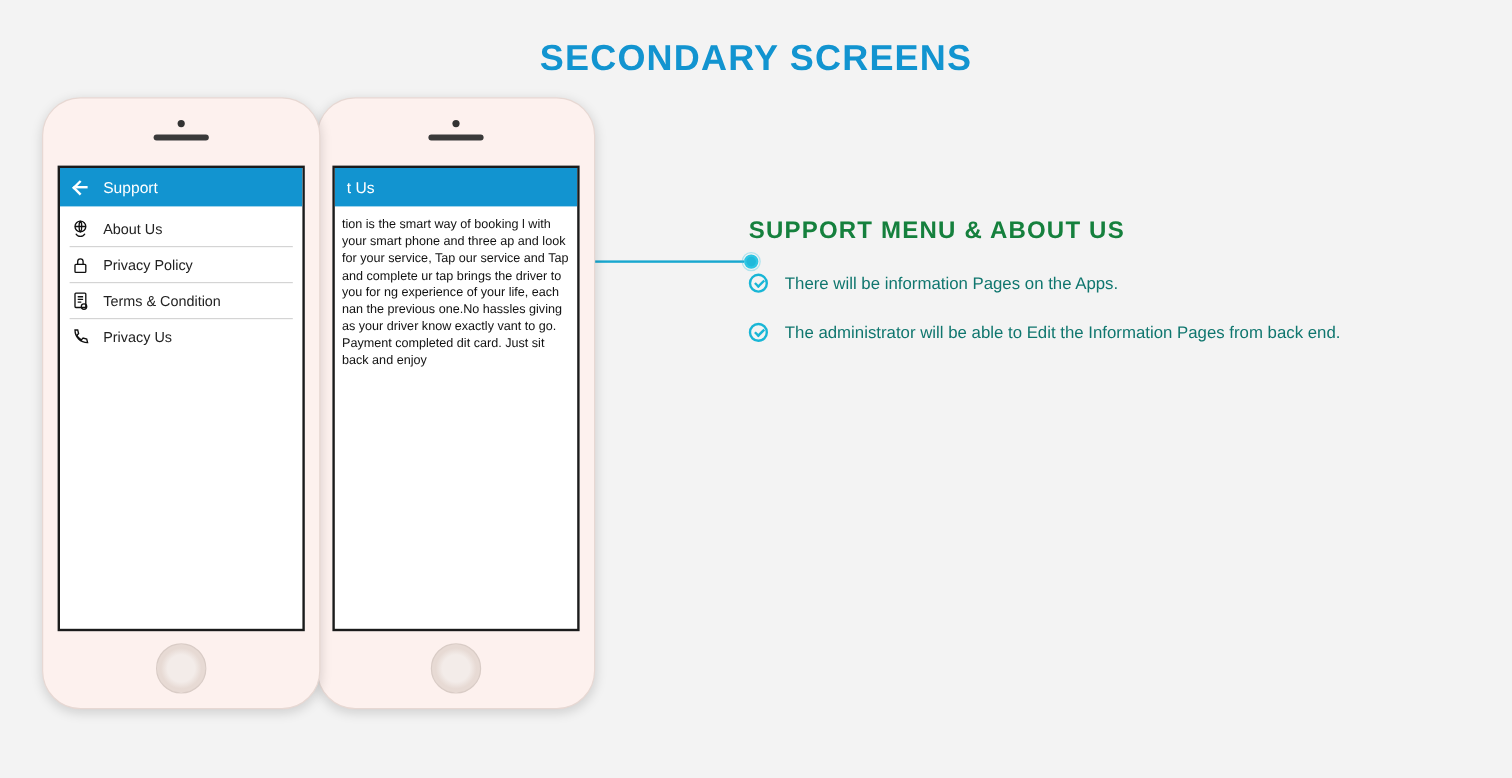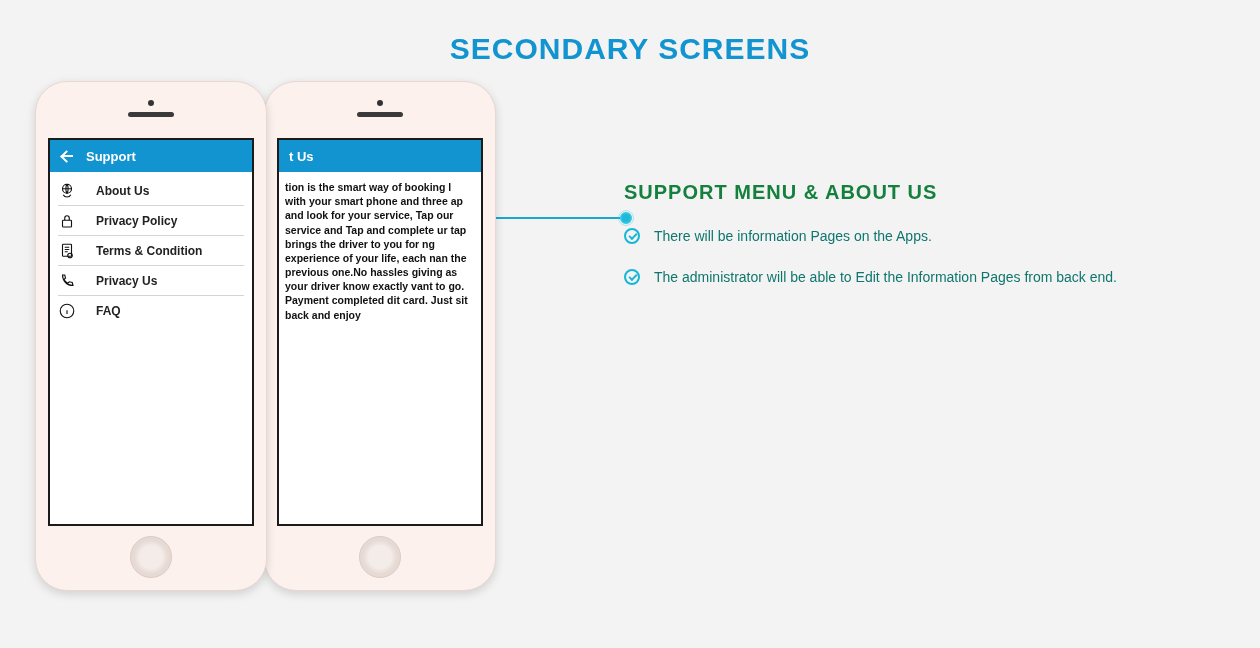--- a/index.html
+++ b/index.html
@@ -86,21 +86,20 @@
 
   
   .phone {
     position: absolute;
     width: 232px;
     height: 510px;
     background: #fdf1ee;
     border: 1px solid #e7d8d3;
     border-radius: 32px;
     box-shadow: 0 3px 10px rgba(0,0,0,.15);
-    font-weight: bold;
   }
   .phone.back { left: 264px; top: 0; }
   .phone.front { left: 35px; top: 0; z-index: 5; }
   .earpiece-dot{
     position:absolute; top:18px; left:50%; transform:translateX(-50%);
     width:6px;height:6px;border-radius:50%;background:#333;
   }
   .earpiece-slot{
     position:absolute; top:30px; left:50%; transform:translateX(-50%);
     width:46px;height:5px;border-radius:3px;background:#3a3a3a;
@@ -135,21 +134,21 @@
   .back-arrow::before{
     content:"";position:absolute;left:2px;top:3px;
     width:7px;height:7px;border-left:2px solid #fff;border-bottom:2px solid #fff;
     transform:rotate(45deg);
   }
   .back-arrow::after{
     content:"";position:absolute;left:3px;top:6px;width:10px;height:2px;background:#fff;
   }
   .menu-list{ padding:4px 8px 0 8px; }
   .menu-item{
-    display:flex;align-items:center;gap:20px;
+    display:flex;align-items:center;gap:10px;
     height:30px;font-size:12px;color:#222;
     border-bottom:1px solid #d4d4d4;
   }
   .menu-item:last-child{border-bottom:none;}
   .mi-icon{ width:18px;height:18px;display:flex;align-items:center;justify-content:center; }
   .mi-icon svg{width:18px;height:18px;stroke:#111;fill:none;stroke-width:1.5;}
 
   .about-text{
     padding:8px 6px 0 6px;
     font-size:10.5px;
@@ -232,27 +231,18 @@
           <span>Terms &amp; Condition</span>
         </div>
         <div class="menu-item">
           <span class="mi-icon">
             <svg viewBox="0 0 24 24">
                 <path d="M6 4c0 8 6 14 14 14l-1-4-4-1-2 2c-2-1-4-3-5-5l2-2-1-4z"></path>
               </svg>
           </span>
           <span>Privacy Us</span>
         </div>
-        <div class="menu-item">
-          <span class="mi-icon">
-            <svg viewBox="0 0 24 24">
-                <circle cx="12" cy="12" r="9"></circle>
-                <path d="M12 8v0M12 11v5"></path>
-              </svg>
-          </span>
-          <span>FAQ</span>
-        </div>
       </div>
     </div>
     <div class="home-btn"></div>
   </div>
 
 </div>
 
 </body></html>

